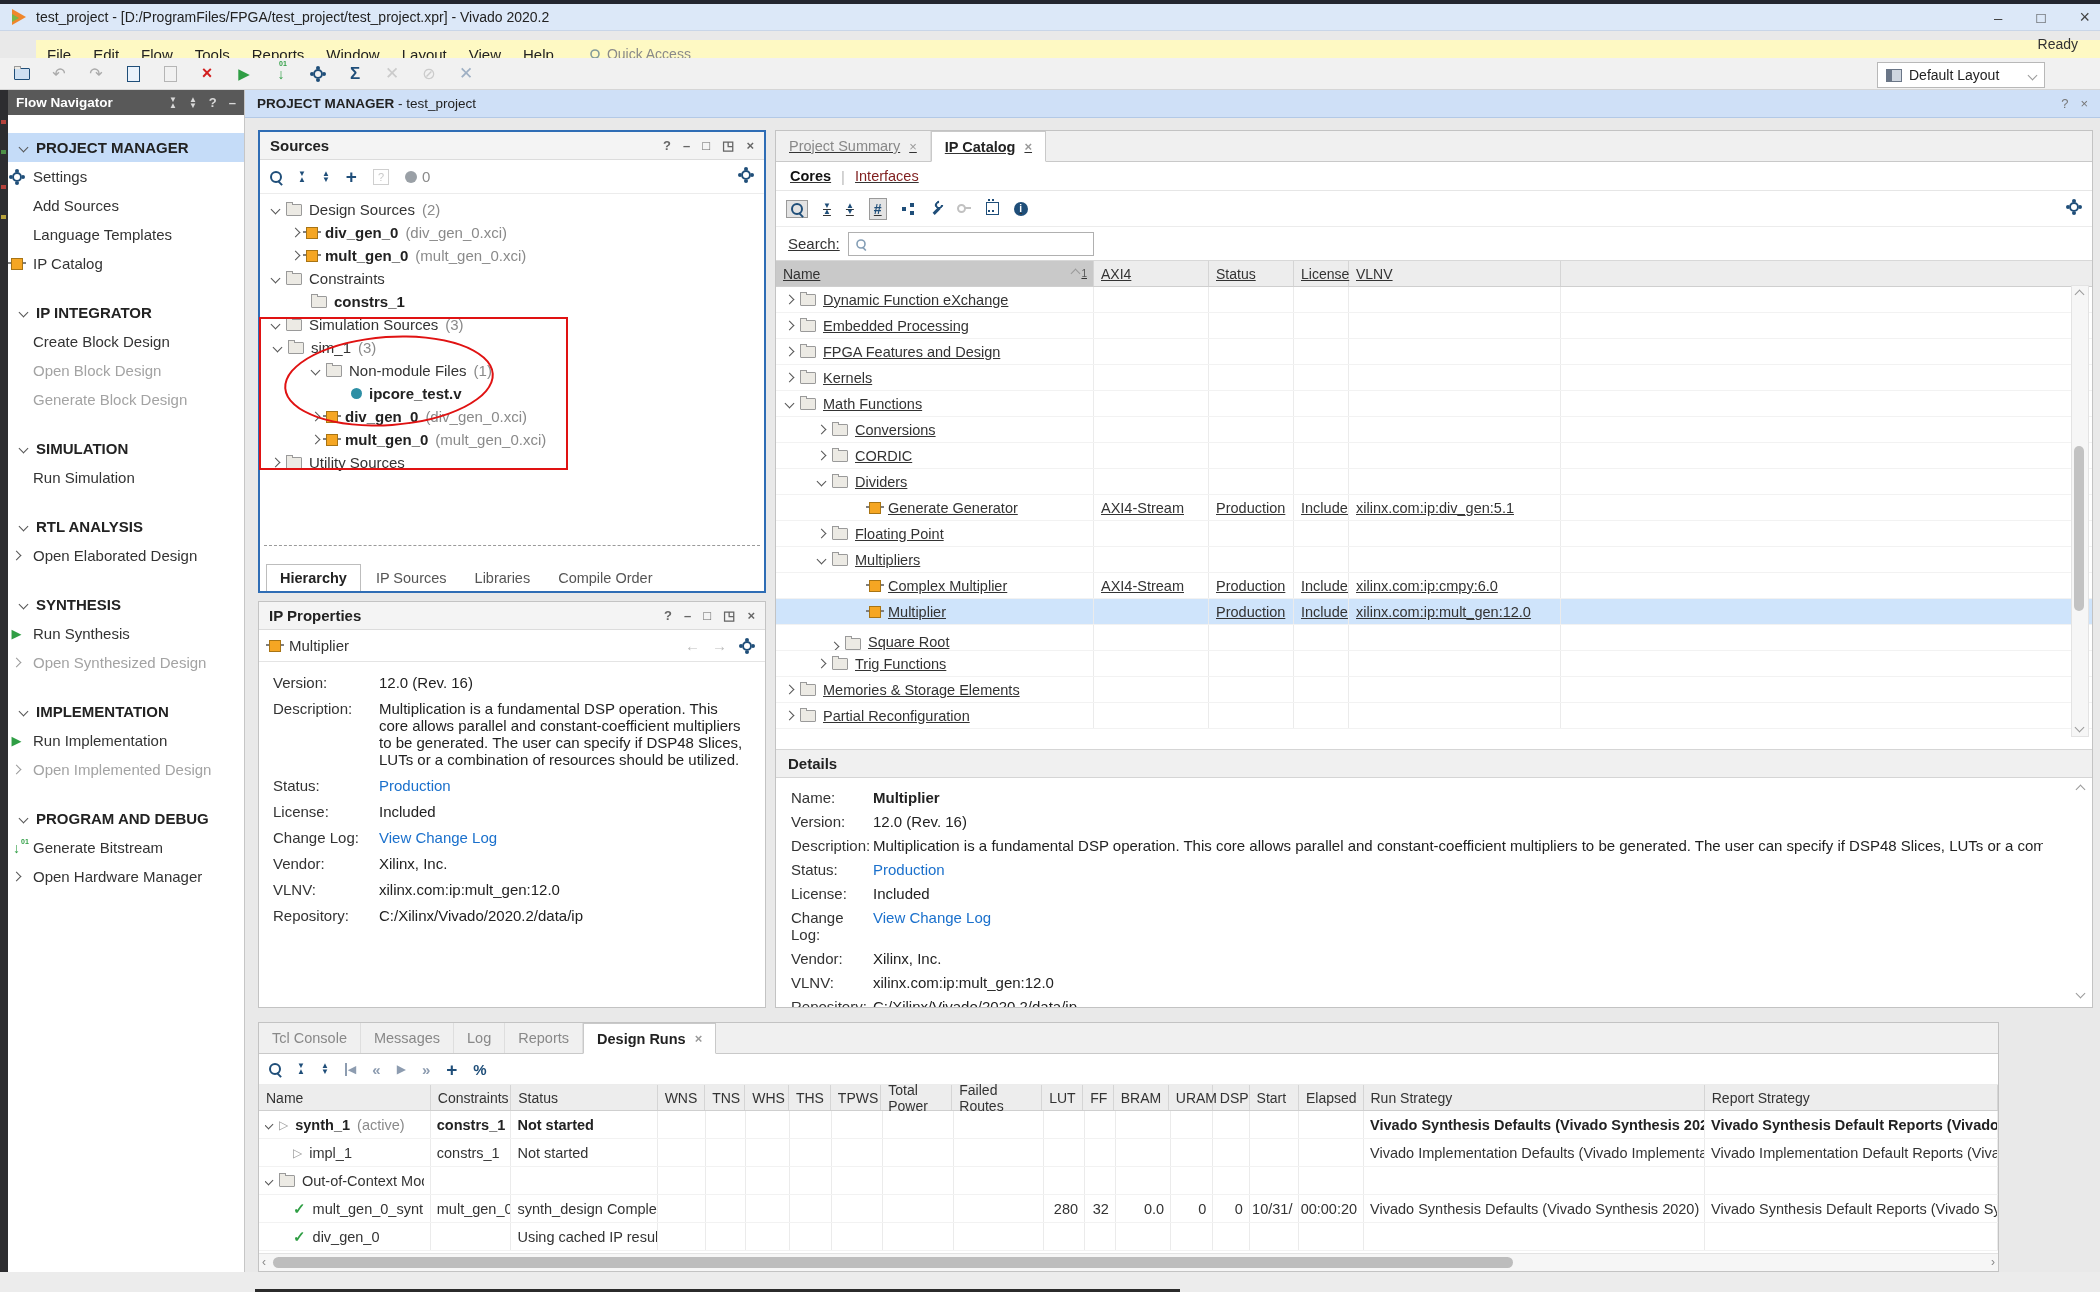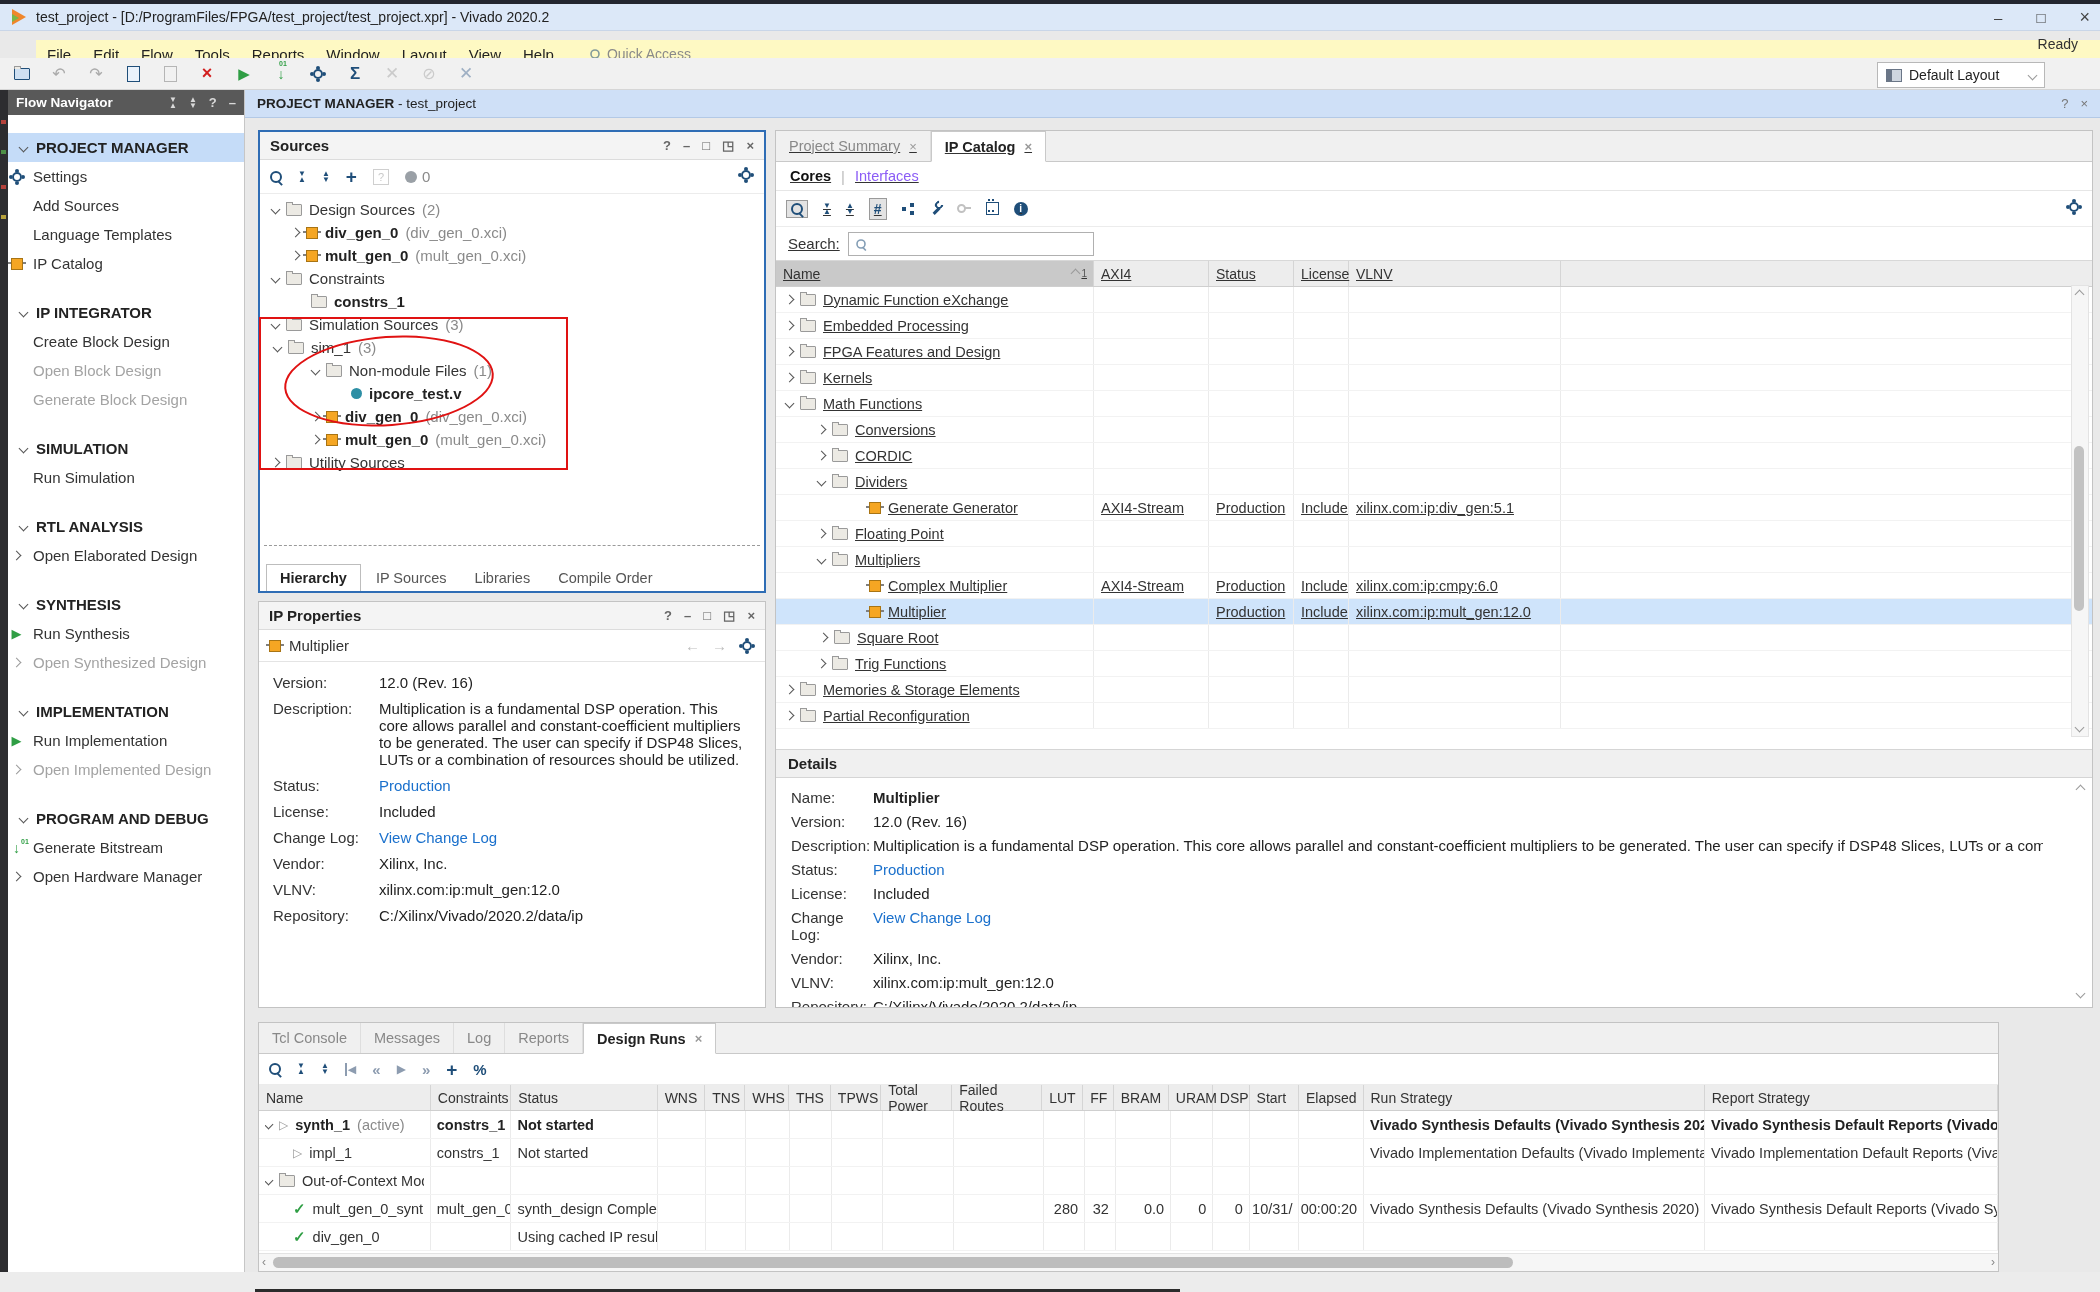--- a/index.html
+++ b/index.html
@@ -121,21 +121,21 @@
   .frow .vl.link{color:var(--link);}
   .frow .vl.b{font-weight:bold;}
   
   #catalog-panel{left:775px;top:130px;width:1318px;height:878px;text-decoration:underline;}
   .tabbar{height:30px;background:#f0f0f0;border-bottom:1px solid #c9c9c9;display:flex;align-items:stretch;}
   .tab{display:flex;align-items:center;gap:9px;padding:0 13px;color:#888;font-size:14.5px;border-right:1px solid #dedede;}
   .tab .x{color:#999;font-size:13px;}
   .tab.active{background:#fff;color:#222;font-weight:bold;border:1px solid #c9c9c9;border-bottom:1px solid #fff;margin-bottom:-1px;}
   #catalog-subtabs{height:28px;display:flex;align-items:center;gap:10px;padding:0 14px;border-bottom:1px solid #e6e6e6;}
   #catalog-subtabs .sep{color:#bbb;}
-  .subtab{color:#8b5cf6;font-size:14.5px;}
+  .subtab{color:#7f1d1d;font-size:14.5px;}
   .subtab.active{color:#111;font-weight:bold;}
   #catalog-toolbar{height:35px;display:flex;align-items:center;gap:15px;padding:0 10px;border-bottom:1px solid #ececec;}
   #catalog-search-row{height:33px;display:flex;align-items:center;gap:8px;padding:0 12px;}
   #catalog-search-input{width:238px;height:22px;border:1px solid #b0b0b0;background:#fff;position:relative;display:flex;align-items:center;padding-left:6px;}
   .ico-search.sm{transform:scale(.8);opacity:.55;}
   #catalog-header{height:25px;display:flex;border-top:1px solid #d8d8d8;border-bottom:1px solid #cfcfcf;background:#ededed;font-size:14px;color:#333;}
   .hcell{display:flex;align-items:center;padding-left:7px;border-right:1px solid #d5d5d5;box-sizing:border-box;}
   .hcell.sorted{background:#c9c9c9;}
   .hcell .sortmark{margin-left:auto;margin-right:6px;font-size:10px;color:#555;display:flex;align-items:center;gap:2px;}
   #catalog-rows .crow{height:25px;display:flex;align-items:center;border-bottom:1px solid #f2f2f2;}
@@ -752,21 +752,21 @@
             <span class="spacer"></span>
             <span class="ico-ip"></span>
             <span>Multiplier</span>
           </span>
           <span class="ccell" style="width: 115px;"></span>
           <span class="ccell" style="width: 85px;">Production</span>
           <span class="ccell" style="width: 55px;">Included</span>
           <span class="ccell" style="width: 212px;">xilinx.com:ip:mult_gen:12.0</span>
         </div>
         <div class="crow">
-          <span class="ccell namecell" style="width: 318px; padding-left: 44px;">
+          <span class="ccell namecell" style="width: 318px; padding-left: 55px; align-items: flex-end;">
             <span class="chev"></span>
             <span class="ico-folder"></span>
             <span>Square Root</span>
           </span>
           <span class="ccell" style="width: 115px;"></span>
           <span class="ccell" style="width: 85px;"></span>
           <span class="ccell" style="width: 55px;"></span>
           <span class="ccell" style="width: 212px;"></span>
         </div>
         <div class="crow">

